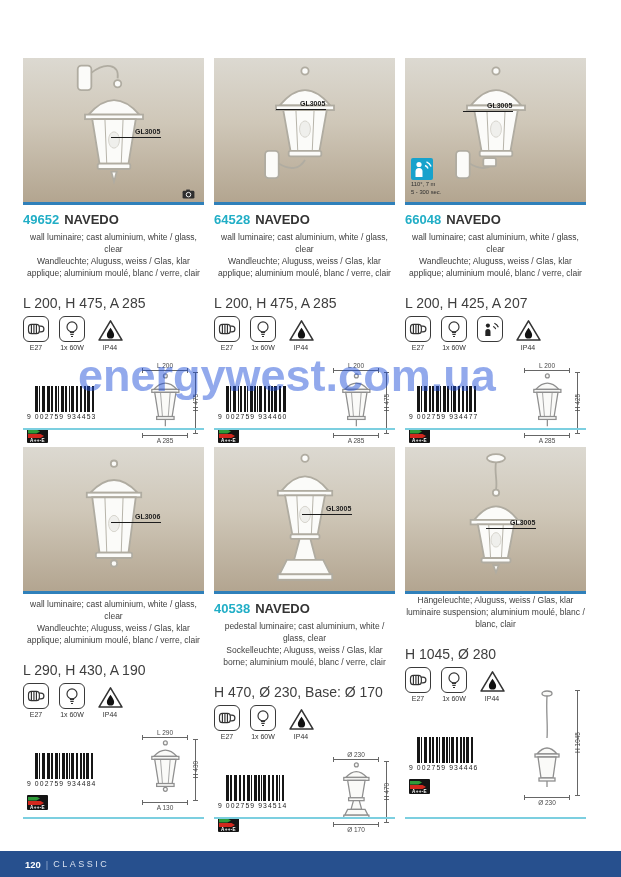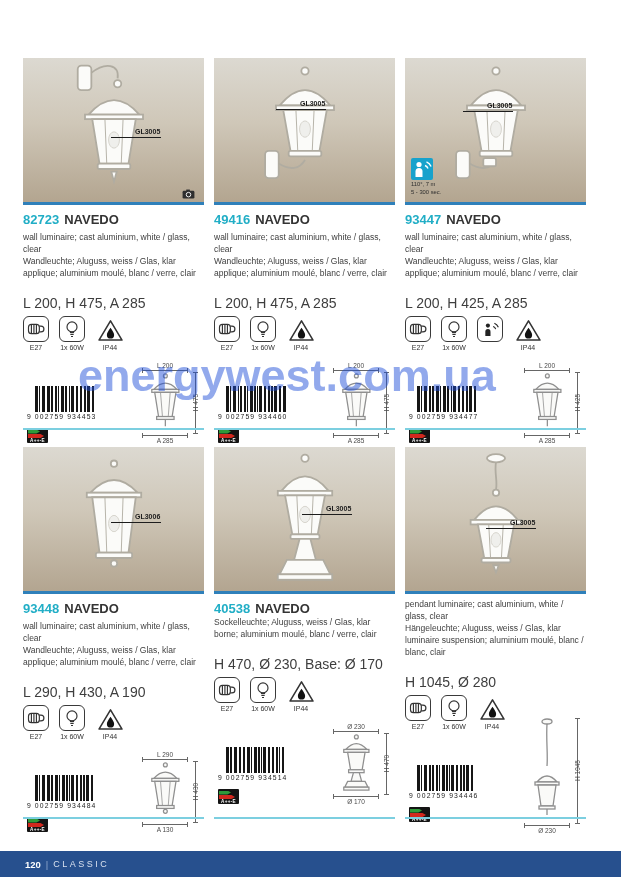--- a/index.html
+++ b/index.html
@@ -22,21 +22,21 @@
       border-bottom:1px solid #1d1d1d;padding:0 1px 1px 24px;line-height:8px;}
   .cam{position:absolute;right:9px;bottom:7px;width:13px;height:10px;}
   .sensor-ov{position:absolute;left:6px;top:100px;width:60px;}
   .sensor-sq{width:22px;height:22px;background:#17a2cc;border-radius:2px;}
   .s-line{font-size:5.8px;line-height:7px;color:#2e2e2e;margin-top:1px;}
   .s-line:first-of-type{margin-top:3px;}
 
   
   .title{margin:7px 0 0;font-size:13px;font-weight:700;color:#343434;}
   .code{color:#21aec6;margin-right:5px;}
-  .desc{margin:0;font-size:8.5px;line-height:12px;color:#3e3e3e;}
+  .desc{margin:0;font-size:8.5px;line-height:12px;color:#3e3e3e;text-align:center;}
   .desc.first{margin-top:4px;}
   .dims{margin:16px 0 0;font-size:14px;color:#3e3e3e;}
 
   
   .icons{display:flex;gap:10px;margin-top:5px;align-items:flex-start;height:40px;}
   .icn{display:flex;flex-direction:column;align-items:center;gap:2px;}
   .ibox{width:26px;height:26px;border:1.6px solid #3a3a3a;border-radius:6px;
         display:flex;align-items:center;justify-content:center;box-sizing:border-box;}
   .tri{width:30px;height:26px;display:flex;align-items:flex-end;justify-content:center;}
   .ilabel{font-size:7px;color:#333;white-space:nowrap;}
@@ -112,21 +112,21 @@
       </svg>
       <div class="gl" style="left:88px;top:70px">GL3005</div>
       <div class="cam">
         <svg viewBox="0 0 14 11" width="13" height="10">
           <rect x="0.5" y="2" width="13" height="8.5" rx="1.5" fill="#2f2f2f"></rect>
           <rect x="4.5" y="0.6" width="4" height="2.4" fill="#2f2f2f"></rect>
           <circle cx="7" cy="6.2" r="2.5" fill="none" stroke="#fff" stroke-width="1"></circle>
         </svg>
       </div>
     </div>
-    <h3 class="title"><span class="code">82723</span><span>NAVEDO</span></h3>
+    <h3 class="title"><span class="code">49652</span><span>NAVEDO</span></h3>
     <p class="desc first">wall luminaire; cast aluminium, white / glass, clear</p>
     <p class="desc">Wandleuchte; Aluguss, weiss / Glas, klar</p>
     <p class="desc">applique; aluminium moulé, blanc / verre, clair</p>
     <p class="dims">L 200, H 475, A 285</p>
     <div class="icons">
       <div class="icn">
           <span class="ibox">
             <svg viewBox="0 0 24 24" width="20" height="20">
               <g fill="none" stroke="#333" stroke-width="1.4">
                 <rect x="3" y="6.5" width="13" height="11" rx="3.5"></rect>
@@ -219,21 +219,21 @@
           <path d="M38 48 Q66 14 94 48 Z"></path>
           <rect x="34" y="48" width="64" height="5"></rect>
           <path d="M42 53 L50 98 L82 98 L90 53 Z"></path>
           <path d="M56 53 L58 98 M76 53 L74 98" stroke-width="1" fill="none"></path>
           <ellipse cx="66" cy="74" rx="6" ry="9" fill="#efefec" stroke="#d4d2ca" stroke-width="1"></ellipse>
           <rect x="48" y="98" width="36" height="6" rx="2"></rect>
         </g>
       </svg>
       <div class="gl" style="left:62px;top:42px">GL3005</div>
     </div>
-    <h3 class="title"><span class="code">49416</span><span>NAVEDO</span></h3>
+    <h3 class="title"><span class="code">64528</span><span>NAVEDO</span></h3>
     <p class="desc first">wall luminaire; cast aluminium, white / glass, clear</p>
     <p class="desc">Wandleuchte; Aluguss, weiss / Glas, klar</p>
     <p class="desc">applique; aluminium moulé, blanc / verre, clair</p>
     <p class="dims">L 200, H 475, A 285</p>
     <div class="icons">
       <div class="icn">
           <span class="ibox">
             <svg viewBox="0 0 24 24" width="20" height="20">
               <g fill="none" stroke="#333" stroke-width="1.4">
                 <rect x="3" y="6.5" width="13" height="11" rx="3.5"></rect>
@@ -344,25 +344,25 @@
               <g fill="none" stroke="#fff" stroke-width="1.4">
                 <path d="M14 7.5 a5 5 0 0 1 3 3"></path>
                 <path d="M15.5 3.8 a8.5 8.5 0 0 1 4.6 4.6"></path>
               </g>
             </svg>
         </div>
         <div class="s-line">110°, 7 m</div>
         <div class="s-line">5 - 300 sec.</div>
       </div>
     </div>
-    <h3 class="title"><span class="code">93447</span><span>NAVEDO</span></h3>
+    <h3 class="title"><span class="code">66048</span><span>NAVEDO</span></h3>
     <p class="desc first">wall luminaire; cast aluminium, white / glass, clear</p>
     <p class="desc">Wandleuchte; Aluguss, weiss / Glas, klar</p>
     <p class="desc">applique; aluminium moulé, blanc / verre, clair</p>
-    <p class="dims">L 200, H 425, A 285</p>
+    <p class="dims">L 200, H 425, A 207</p>
     <div class="icons">
       <div class="icn">
           <span class="ibox">
             <svg viewBox="0 0 24 24" width="20" height="20">
               <g fill="none" stroke="#333" stroke-width="1.4">
                 <rect x="3" y="6.5" width="13" height="11" rx="3.5"></rect>
                 <path d="M6.5 6.5v11M9.5 6.5v11M12.5 6.5v11"></path>
                 <path d="M16 8.5h2a3 3 0 0 1 0 7h-2"></path>
               </g>
             </svg>
@@ -465,21 +465,20 @@
           <rect x="36" y="46" width="60" height="5"></rect>
           <path d="M42 51 L50 112 L82 112 L90 51 Z"></path>
           <path d="M56 51 L58 112 M76 51 L74 112" stroke-width="1" fill="none"></path>
           <ellipse cx="66" cy="80" rx="6" ry="9" fill="#efefec" stroke="#d4d2ca" stroke-width="1"></ellipse>
           <rect x="46" y="112" width="40" height="6" rx="2"></rect>
           <circle cx="66" cy="124" r="3.5"></circle>
         </g>
       </svg>
       <div class="gl" style="left:88px;top:66px">GL3006</div>
     </div>
-    <h3 class="title"><span class="code">93448</span><span>NAVEDO</span></h3>
     <p class="desc first">wall luminaire; cast aluminium, white / glass, clear</p>
     <p class="desc">Wandleuchte; Aluguss, weiss / Glas, klar</p>
     <p class="desc">applique; aluminium moulé, blanc / verre, clair</p>
     <p class="dims">L 290, H 430, A 190</p>
     <div class="icons">
       <div class="icn">
           <span class="ibox">
             <svg viewBox="0 0 24 24" width="20" height="20">
               <g fill="none" stroke="#333" stroke-width="1.4">
                 <rect x="3" y="6.5" width="13" height="11" rx="3.5"></rect>
@@ -574,20 +573,21 @@
           <ellipse cx="66" cy="70" rx="6" ry="9" fill="#efefec" stroke="#d4d2ca" stroke-width="1"></ellipse>
           <rect x="50" y="92" width="32" height="5" rx="2"></rect>
           <path d="M60 97 L54 120 L78 120 L72 97 Z"></path>
           <path d="M46 120 L86 120 L94 136 L38 136 Z"></path>
           <rect x="36" y="136" width="60" height="6"></rect>
         </g>
       </svg>
       <div class="gl" style="left:88px;top:58px">GL3005</div>
     </div>
     <h3 class="title"><span class="code">40538</span><span>NAVEDO</span></h3>
+    <p class="desc first">pedestal luminaire; cast aluminium, white / glass, clear</p>
     <p class="desc">Sockelleuchte; Aluguss, weiss / Glas, klar</p>
     <p class="desc">borne; aluminium moulé, blanc / verre, clair</p>
     <p class="dims">H 470, Ø 230, Base: Ø 170</p>
     <div class="icons">
       <div class="icn">
           <span class="ibox">
             <svg viewBox="0 0 24 24" width="20" height="20">
               <g fill="none" stroke="#333" stroke-width="1.4">
                 <rect x="3" y="6.5" width="13" height="11" rx="3.5"></rect>
                 <path d="M6.5 6.5v11M9.5 6.5v11M12.5 6.5v11"></path>
@@ -681,21 +681,20 @@
           <rect x="38" y="76" width="56" height="5"></rect>
           <path d="M46 81 L53 118 L79 118 L86 81 Z"></path>
           <path d="M58 81 L60 118 M74 81 L72 118" stroke-width="1" fill="none"></path>
           <ellipse cx="66" cy="98" rx="5.5" ry="8" fill="#efefec" stroke="#d4d2ca" stroke-width="1"></ellipse>
           <rect x="50" y="118" width="32" height="5" rx="2"></rect>
           <path d="M63 126 L66 134 L69 126 Z"></path>
         </g>
       </svg>
       <div class="gl" style="left:81px;top:72px">GL3005</div>
     </div>
-    <p class="desc first">pendant luminaire; cast aluminium, white / glass, clear</p>
     <p class="desc">Hängeleuchte; Aluguss, weiss / Glas, klar</p>
     <p class="desc">luminaire suspension; aluminium moulé, blanc / blanc, clair</p>
     <p class="dims">H 1045, Ø 280</p>
     <div class="icons">
       <div class="icn">
           <span class="ibox">
             <svg viewBox="0 0 24 24" width="20" height="20">
               <g fill="none" stroke="#333" stroke-width="1.4">
                 <rect x="3" y="6.5" width="13" height="11" rx="3.5"></rect>
                 <path d="M6.5 6.5v11M9.5 6.5v11M12.5 6.5v11"></path>

